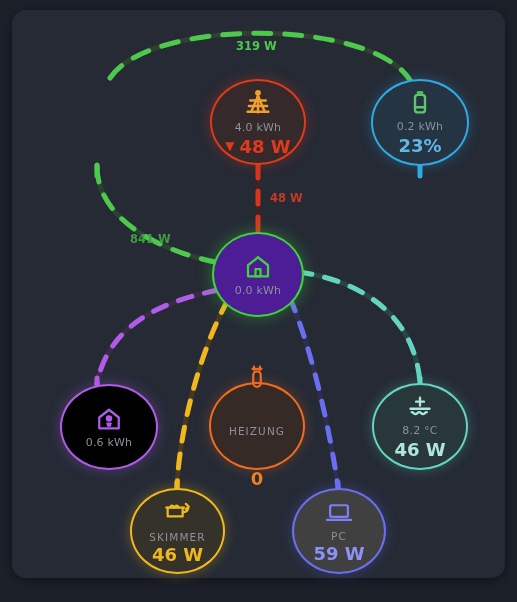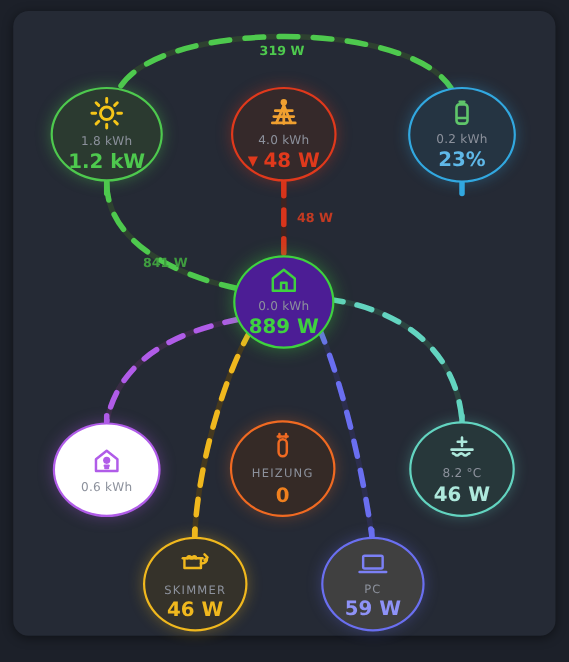--- a/index.html
+++ b/index.html
@@ -80,31 +80,20 @@
     <path d="M 97 378 L 97 386" stroke="#b05ce8" stroke-width="5" stroke-linecap="round" fill="none"></path>
     <path d="M 420 378 L 420 386" stroke="#63d4c0" stroke-width="5" stroke-linecap="round" fill="none"></path>
     <path d="M 177 482 L 177 490" stroke="#f0b81e" stroke-width="5" stroke-linecap="round" fill="none"></path>
     <path d="M 338 482 L 338 490" stroke="#6a6ff0" stroke-width="5" stroke-linecap="round" fill="none"></path>
   </svg>
 
   <div class="flabel" style="left:236px;top:39px;color:#4ec94e;">319 W</div>
   <div class="flabel" style="left:130px;top:232px;color:#3f9c3f;text-align:center;">841 W</div>
   <div class="flabel" style="left:270px;top:191px;color:#c33a22;">48 W</div>
 
-  <div class="node" style="left:46px;top:79px;width:102px;height:86px;border-width:2px;border-color:#4ec94e;
-              background:#2b3a30;box-shadow:0 0 14px rgba(78,201,78,.38);">
-    <span class="ico">
-      <svg width="34" height="34" viewBox="0 0 24 24" fill="none" stroke="#f5c518" stroke-width="1.9" stroke-linecap="round">
-        <circle cx="12" cy="12" r="4"></circle>
-        <path d="M12 2.5v2.4M12 19.1v2.4M2.5 12h2.4M19.1 12h2.4M5.2 5.2l1.7 1.7M17.1 17.1l1.7 1.7M18.8 5.2l-1.7 1.7M6.9 17.1l-1.7 1.7"></path>
-      </svg>
-    </span>
-    <div class="sub">1.8 kWh</div>
-    <div class="val" style="color:#4ec94e;">1.2 kW</div>
-  </div>
 
   <div class="node" style="left:210px;top:79px;width:96px;height:86px;border-width:2px;border-color:#e0391c;
               background:#35292a;box-shadow:0 0 14px rgba(224,57,28,.35);">
     <span class="ico">
       <svg width="32" height="32" viewBox="0 0 24 24" fill="none" stroke="#f0a030" stroke-width="1.9" stroke-linecap="round">
         <circle cx="12" cy="4.4" r="2.2" fill="#f0a030" stroke="none"></circle>
         <path d="M12 6.6V19"></path>
         <path d="M6.2 10.2h11.6M5.2 14.2h13.6M4.2 18.6h15.6"></path>
         <path d="M12 6.8 7 18.4M12 6.8l5 11.6"></path>
       </svg>
@@ -131,37 +120,36 @@
 
   <div class="node" style="left:212px;top:232px;width:92px;height:85px;border-width:2.5px;border-color:#3fd13f;
               background:#4c1d95;box-shadow:0 0 16px rgba(63,209,63,.42);">
     <span class="ico">
       <svg width="30" height="30" viewBox="0 0 24 24" fill="none" stroke="#3fd13f" stroke-width="1.8" stroke-linejoin="round" stroke-linecap="round">
         <path d="M4 10.6 12 4.2l8 6.4V19.4H4z"></path>
         <rect x="10" y="13.6" width="4" height="5.8"></rect>
       </svg>
     </span>
     <div class="sub">0.0 kWh</div>
-    <div class="val" style="color:#3fd13f;">889 W</div>
   </div>
 
-  <div class="node" style="left:48px;top:384px;width:98px;height:86px;border-width:2px;border-color:#b05ce8;
-              background:#ffffff;box-shadow:0 0 14px rgba(176,92,232,.35);">
+  <div class="node" style="left:60px;top:384px;width:98px;height:86px;border-width:2px;border-color:#b05ce8;
+              background:#000000;box-shadow:0 0 14px rgba(176,92,232,.35);">
     <span class="ico">
       <svg width="30" height="30" viewBox="0 0 24 24" fill="none" stroke="#b05ce8" stroke-width="1.8" stroke-linejoin="round" stroke-linecap="round">
         <path d="M4.2 10.8 12 4.6l7.8 6.2V19.4H4.2z"></path>
         <circle cx="12" cy="11.6" r="2.6" fill="#b05ce8" stroke="none"></circle>
         <path d="M10.6 15.6h2.8M11 17.2h2"></path>
       </svg>
     </span>
     <div class="sub">0.6 kWh</div>
   </div>
 
   <div class="node" style="left:209px;top:382px;width:96px;height:88px;border-width:2px;border-color:#f06a22;
-              background:#352a26;box-shadow:0 0 14px rgba(240,106,34,.3);">
+              background:#352a26;box-shadow:0 0 14px rgba(240,106,34,.3);gap:28px;">
     <span class="ico">
       <svg width="30" height="30" viewBox="0 0 24 24" fill="none" stroke="#f06a22" stroke-width="1.8" stroke-linecap="round" stroke-linejoin="round">
         <path d="M9.6 2.8v2.6M14.4 2.8v2.6"></path>
         <path d="M8.4 4.6h3M12.6 4.6h3"></path>
         <rect x="9" y="6.6" width="6" height="12.4" rx="3"></rect>
       </svg>
     </span>
     <div class="lbl">HEIZUNG</div>
     <div class="val" style="color:#f0801e;margin-top:3px;">0</div>
   </div>

